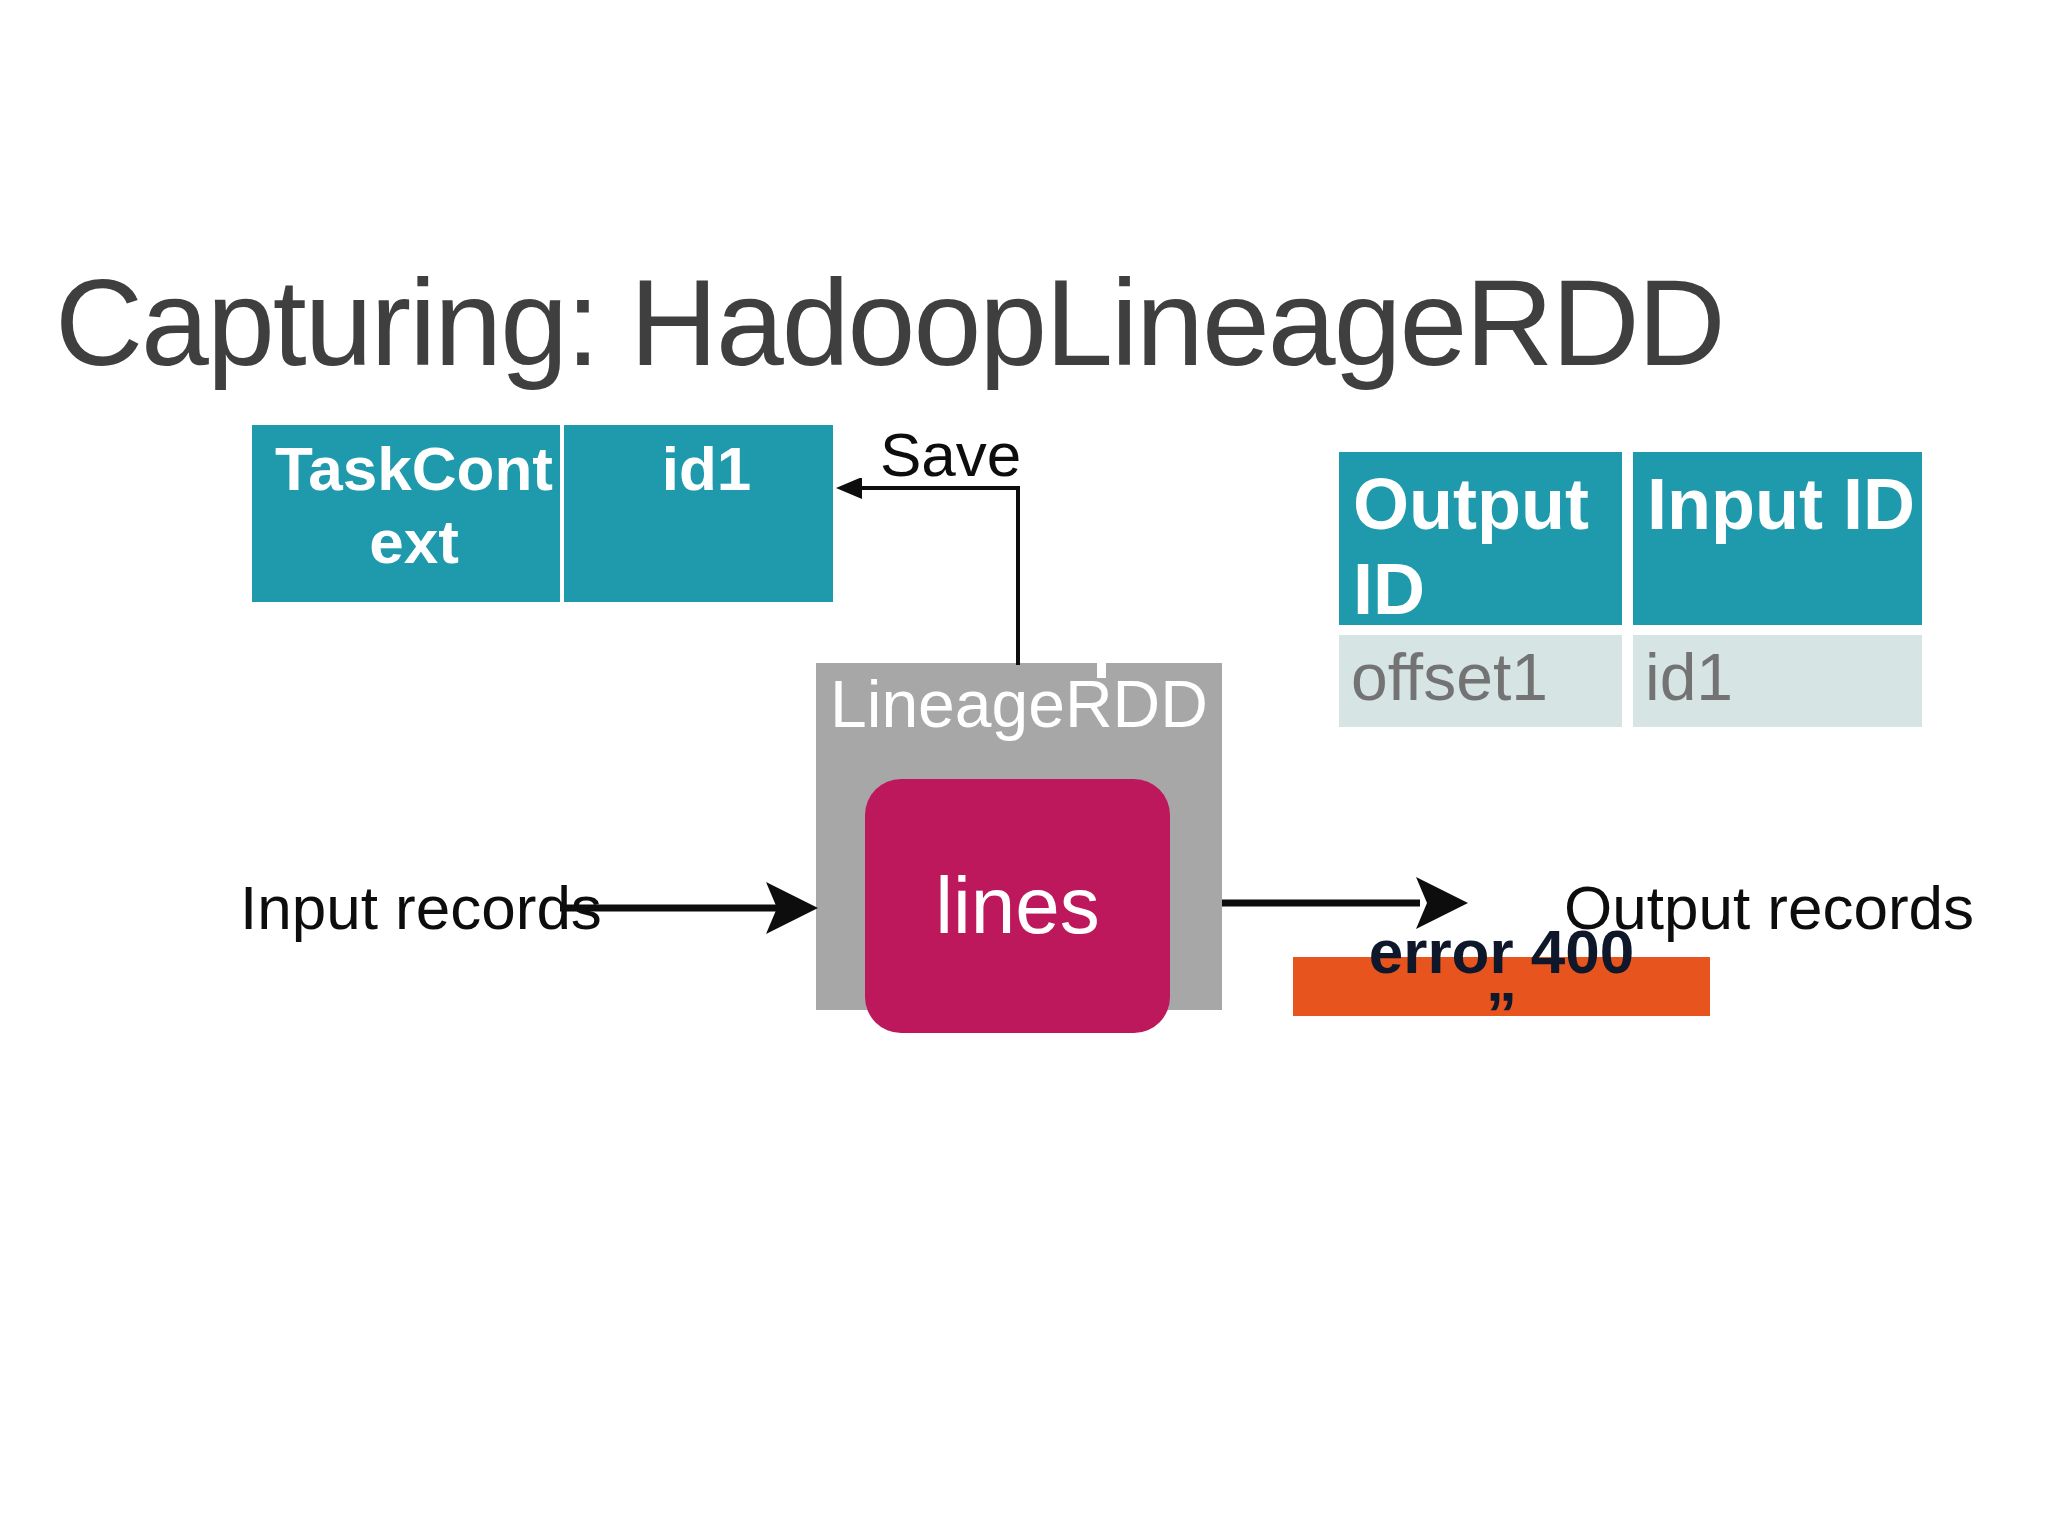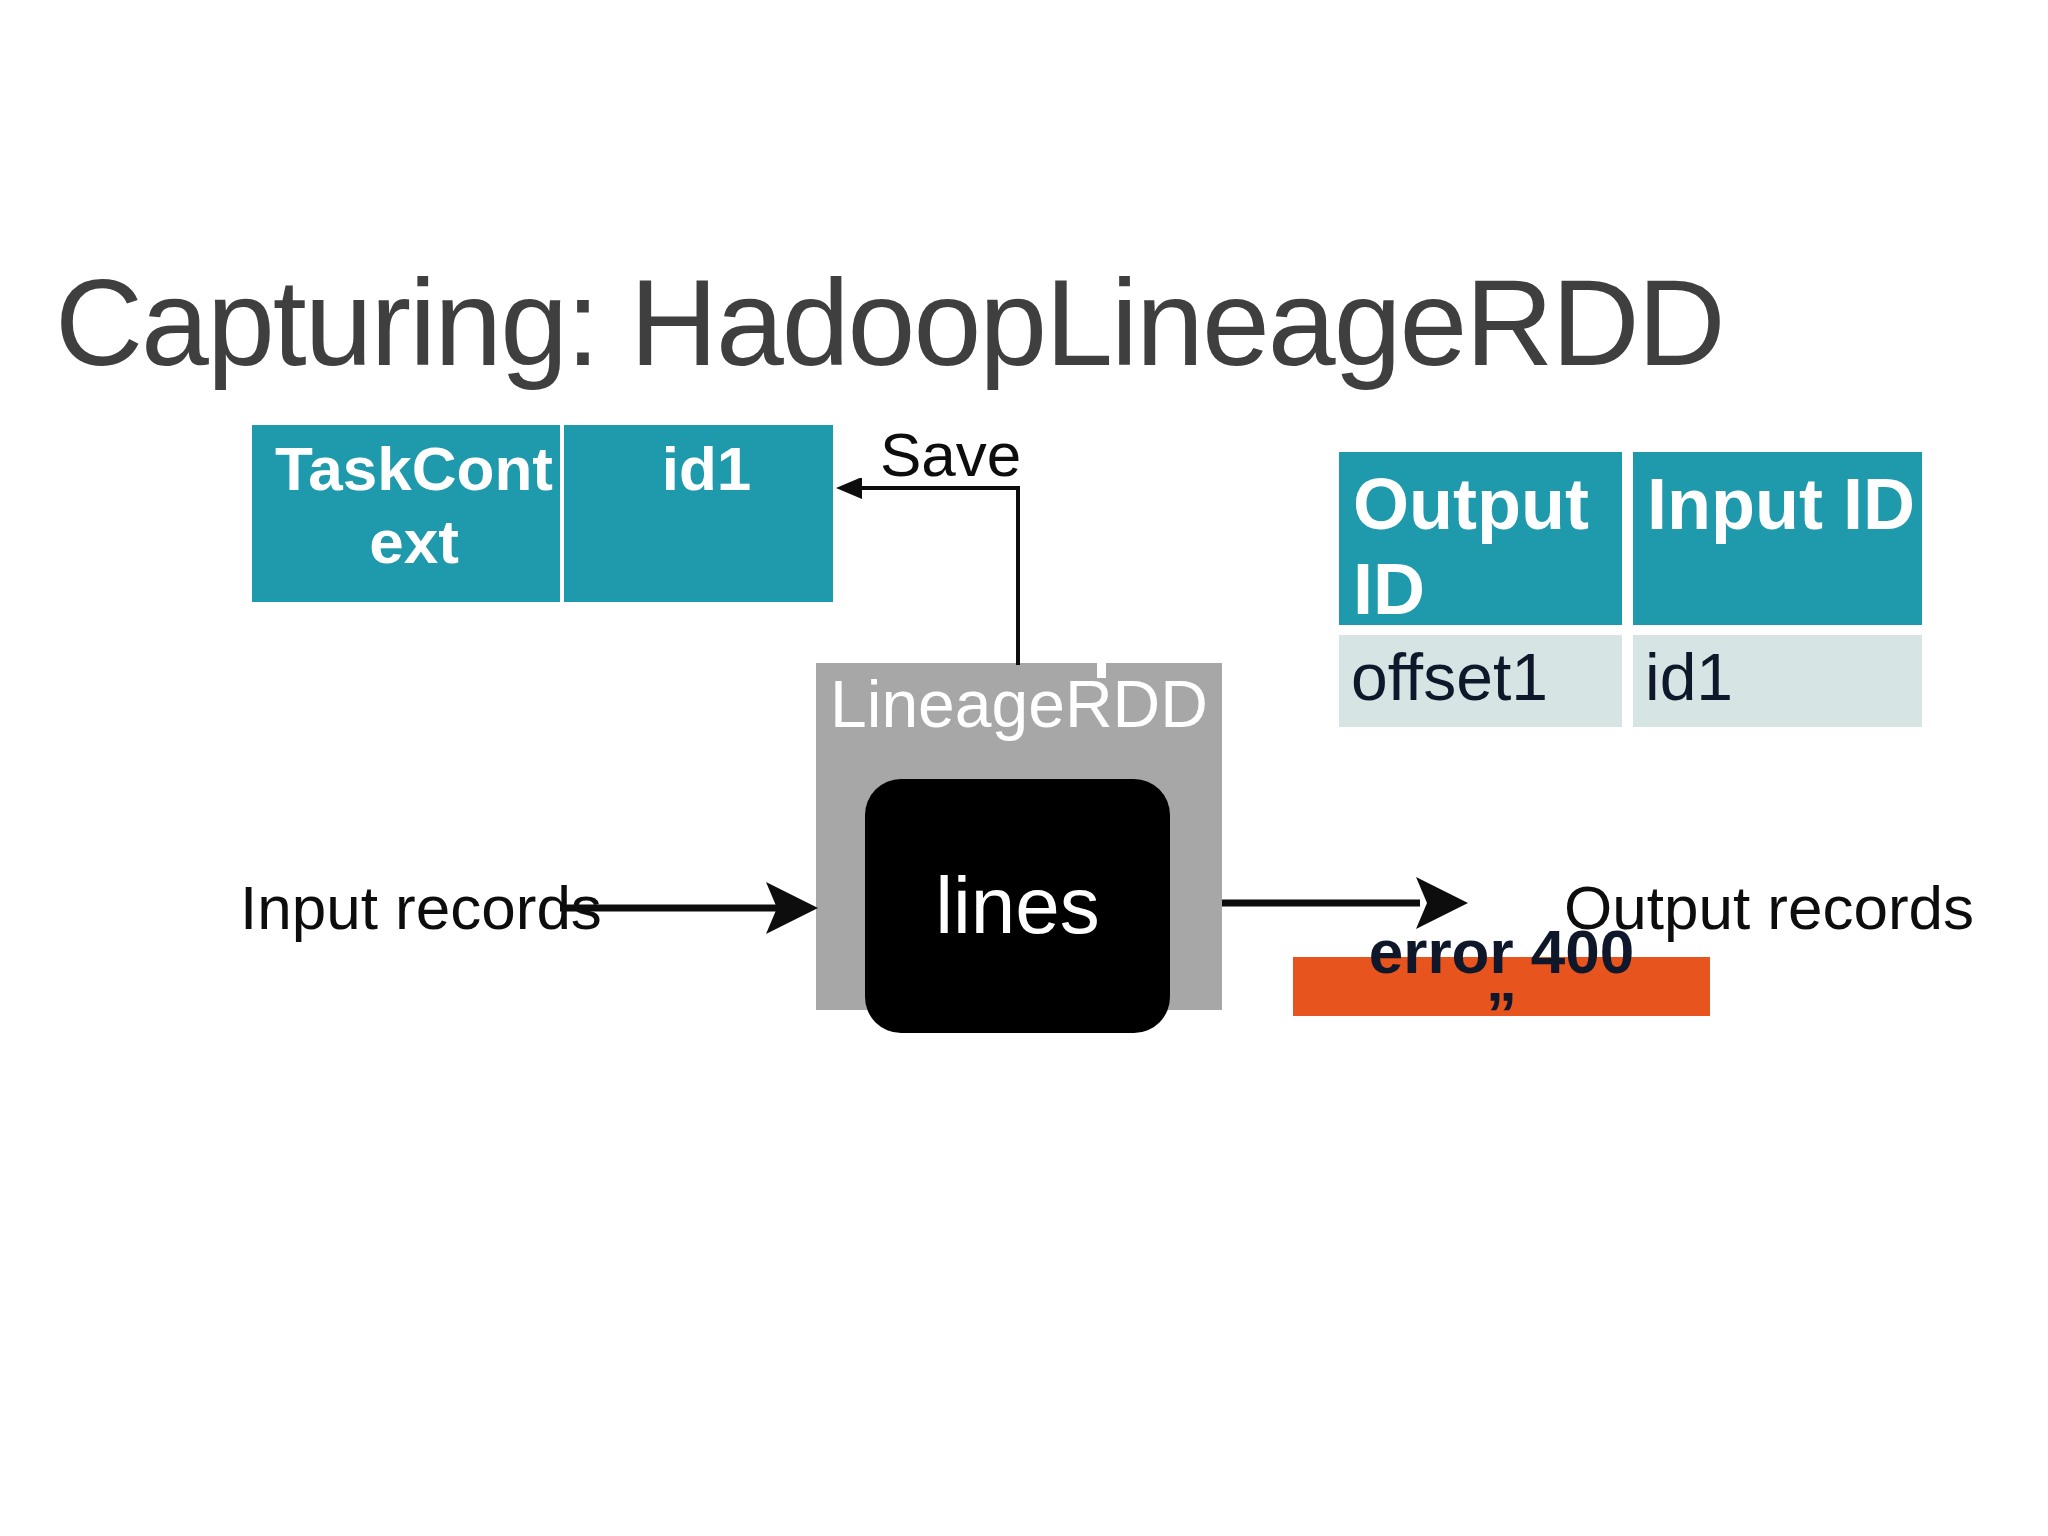--- a/index.html
+++ b/index.html
@@ -53,21 +53,21 @@
     grid-template-rows:173px 92px;
     column-gap:11px;row-gap:10px;
   }
   .map-head{
     background:#1F9AAC;color:#ffffff;
     font-weight:700;font-size:72px;line-height:1.18;
     padding:10px 0 0 14px;
     white-space:pre-line;overflow:hidden;
   }
   .map-data{
-    background:#D6E4E4;color:#0f172a;
+    background:#D6E4E4;color:#737373;
     font-weight:400;font-size:66px;line-height:1.1;
     padding:6px 0 0 12px;
     white-space:nowrap;overflow:hidden;
   }
 
   
   .gray-box{
     left:816px;top:663px;
     width:406px;height:347px;
     background:#A7A7A7;
@@ -82,21 +82,21 @@
   }
   .notch{
     left:1097px;top:663px;width:9px;height:15px;
     background:#ffffff;z-index:4;
   }
 
   
   .lines-box{
     left:865px;top:779px;
     width:305px;height:254px;
-    background:#000000;
+    background:#be185d;
     border-radius:36px;
     z-index:5;
     display:flex;align-items:center;justify-content:center;
   }
   .lines-label{
     color:#ffffff;font-size:80px;font-weight:400;line-height:1;
   }
 
   .flow-label{
     font-size:62px;color:#0d0d0d;line-height:1;

